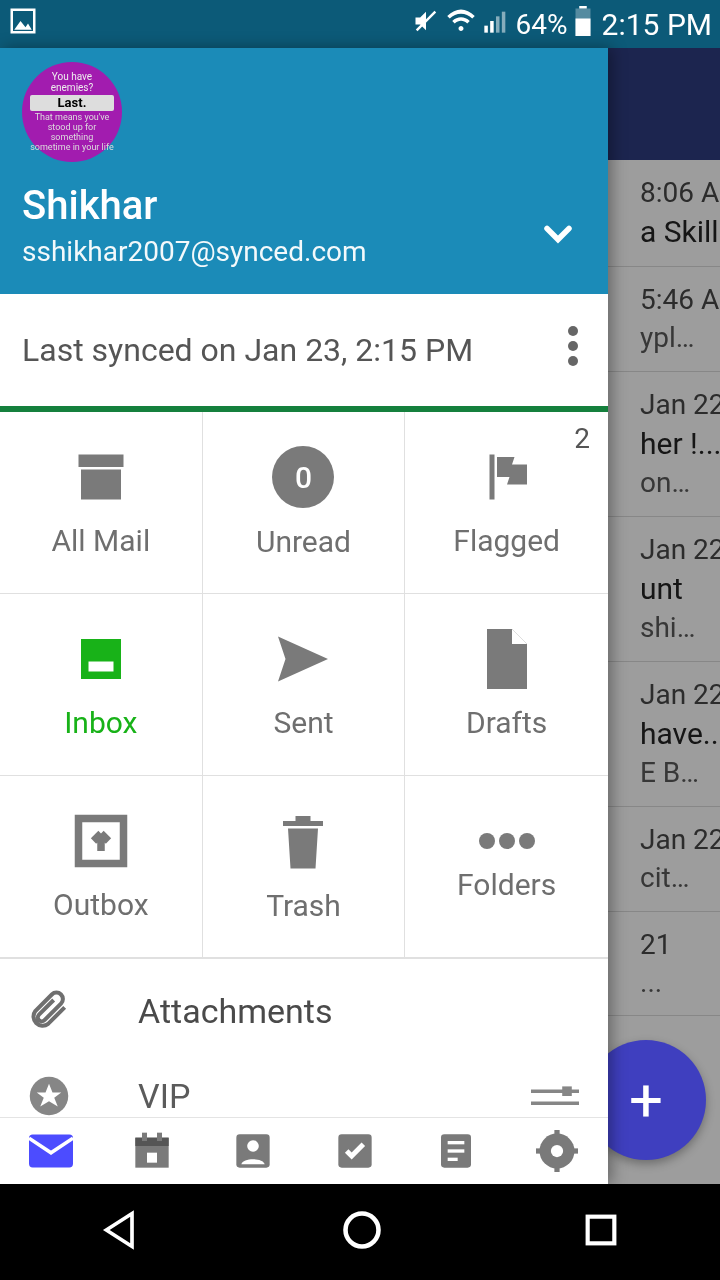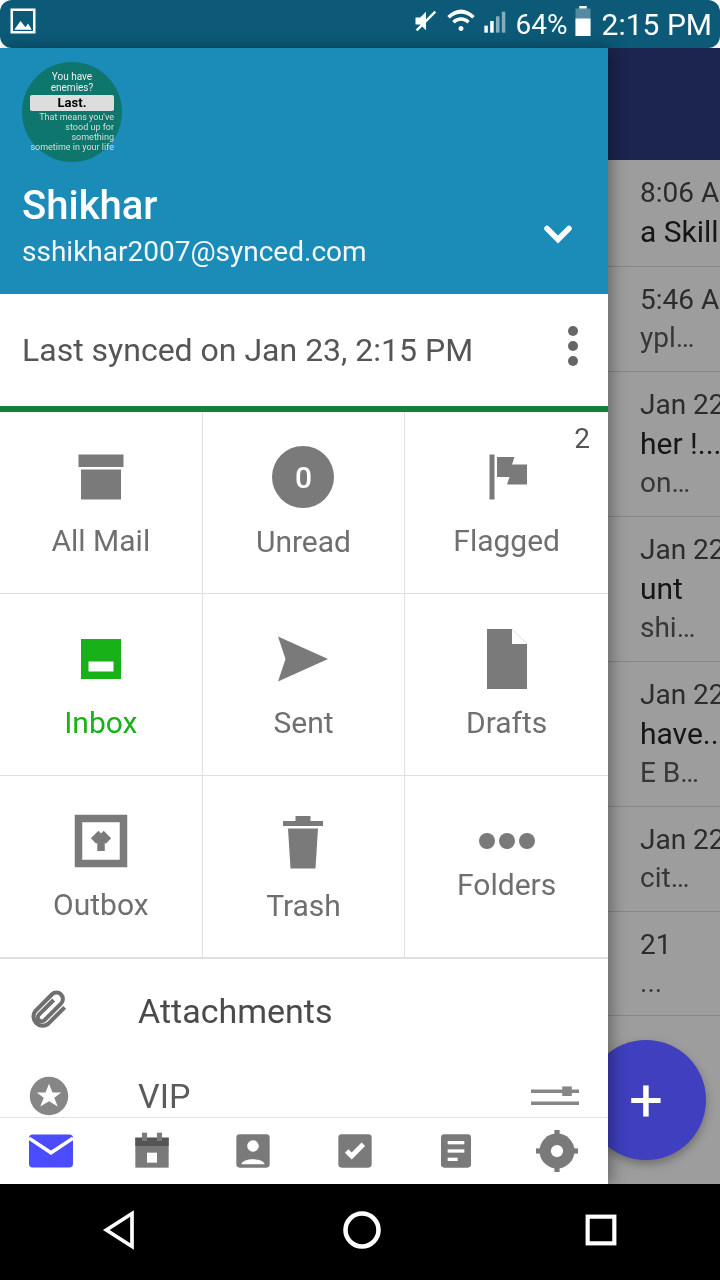--- a/index.html
+++ b/index.html
@@ -2,21 +2,21 @@
 <html><head>
 <meta charset="utf-8">
 <style>
   * { box-sizing: border-box; margin: 0; padding: 0; font-family: Roboto, Arial, sans-serif; }
   html, body { width: 720px; height: 1280px; overflow: hidden; background: #000; }
   .screen { position: relative; width: 720px; height: 1280px; background: #fff; }
 
   
   .status-bar {
     height: 48px; background: #0c5a78; color: #fff; display: flex; align-items: center;
-    padding: 0 8px; font-size: 28px; font-weight: 400; border-radius: 12px;
+    padding: 0 8px; font-size: 28px; font-weight: 400;
   }
   .status-left { display: flex; align-items: center; gap: 8px; }
   .status-right { margin-left: auto; display: flex; align-items: center; gap: 6px; }
   .status-time { font-size: 30px; margin-left: 4px; text-align: right; }
   .battery-pct { font-size: 28px; }
 
   
   .bg-content {
     position: absolute; top: 48px; left: 0; right: 0; bottom: 96px;
     background: #f2f2f2;
@@ -46,28 +46,28 @@
   
   .drawer {
     position: absolute; top: 48px; left: 0; width: 608px; bottom: 96px;
     background: #fff; box-shadow: 4px 0 14px rgba(0,0,0,.35);
     display: flex; flex-direction: column;
   }
   .drawer-header {
     background: #1b8bb8; color: #fff; padding: 14px 22px 26px; position: relative;
   }
   .avatar {
-    width: 100px; height: 100px; border-radius: 50%; background: #0f766e;
+    width: 100px; height: 100px; border-radius: 50%; background: #a21caf;
     display: flex; align-items: center; justify-content: center;
     color: #eee; font-size: 10px; text-align: center; line-height: 1.1;
     padding: 8px; margin-bottom: 20px;
   }
   .av-top { font-size: 10px; }
   .av-mid { font-size: 13px; font-weight: 700; color: #fff; background: #ddd; color:#000; padding:1px 3px; border-radius:2px; margin:2px 0;}
-  .av-bot { font-size: 9px; color:#ddd;text-align:right; }
+  .av-bot { font-size: 9px; color:#ddd; }
   .account-name { font-size: 40px; font-weight: 500; }
   .account-email { font-size: 28px; margin-top: 6px; opacity: .95; }
   .expand-arrow {
     position: absolute; right: 28px; bottom: 34px;
   }
 
   .sync-row {
     display: flex; align-items: center; padding: 24px 22px; color: #555; font-size: 32px;
     border-bottom: 6px solid #15803d;
   }

